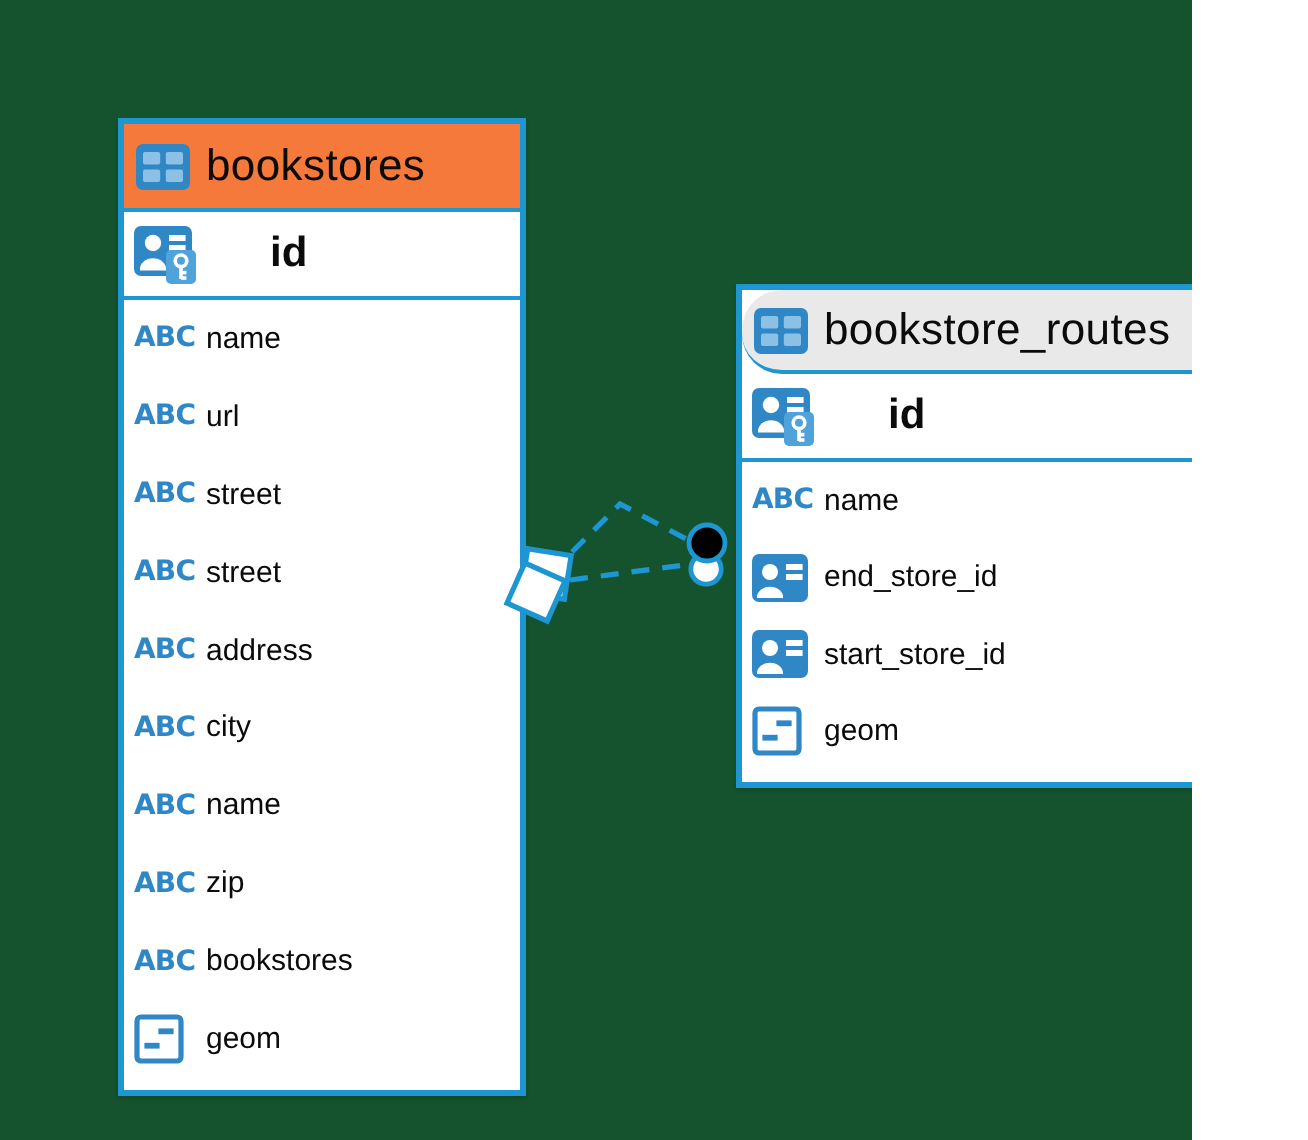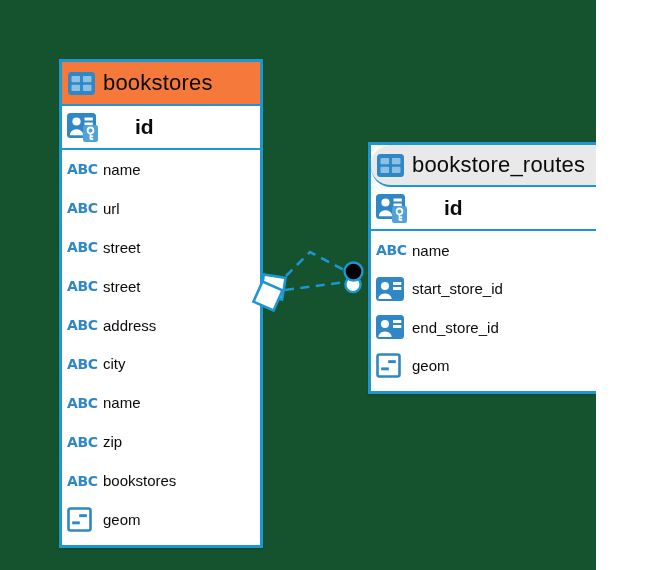--- a/index.html
+++ b/index.html
@@ -209,33 +209,33 @@
     <div class="row">
       <span class="islot">
         <svg width="28" height="24" viewBox="0 0 28 24">
           <rect width="28" height="24" rx="3.5" class="ic-bg"></rect>
           <circle cx="9" cy="9" r="4" class="ic-white"></circle>
           <path d="M2.5 20.8 C4 14.9 14 14.9 15.5 20.8 L15.5 22 L2.5 22 Z" class="ic-white"></path>
           <rect x="17" y="5" width="8.3" height="3" class="ic-white"></rect>
           <rect x="17" y="10" width="8.3" height="3" class="ic-white"></rect>
         </svg>
       </span>
-      <span class="cname">start_store_id</span>
+      <span class="cname">end_store_id</span>
     </div>
     <div class="row">
       <span class="islot">
         <svg width="28" height="24" viewBox="0 0 28 24">
           <rect width="28" height="24" rx="3.5" class="ic-bg"></rect>
           <circle cx="9" cy="9" r="4" class="ic-white"></circle>
           <path d="M2.5 20.8 C4 14.9 14 14.9 15.5 20.8 L15.5 22 L2.5 22 Z" class="ic-white"></path>
           <rect x="17" y="5" width="8.3" height="3" class="ic-white"></rect>
           <rect x="17" y="10" width="8.3" height="3" class="ic-white"></rect>
         </svg>
       </span>
-      <span class="cname">end_store_id</span>
+      <span class="cname">start_store_id</span>
     </div>
     <div class="row">
       <span class="islot">
         <svg width="25" height="25" viewBox="0 0 25 25">
           <rect x="1.5" y="1.5" width="22" height="22" rx="2" fill="#fff" class="ic-stroke" stroke-width="2.6"></rect>
           <rect x="12.2" y="7.2" width="7.6" height="2.9" class="ic-bg"></rect>
           <rect x="5.2" y="14.4" width="7.6" height="2.9" class="ic-bg"></rect>
         </svg>
       </span>
       <span class="cname">geom</span>

